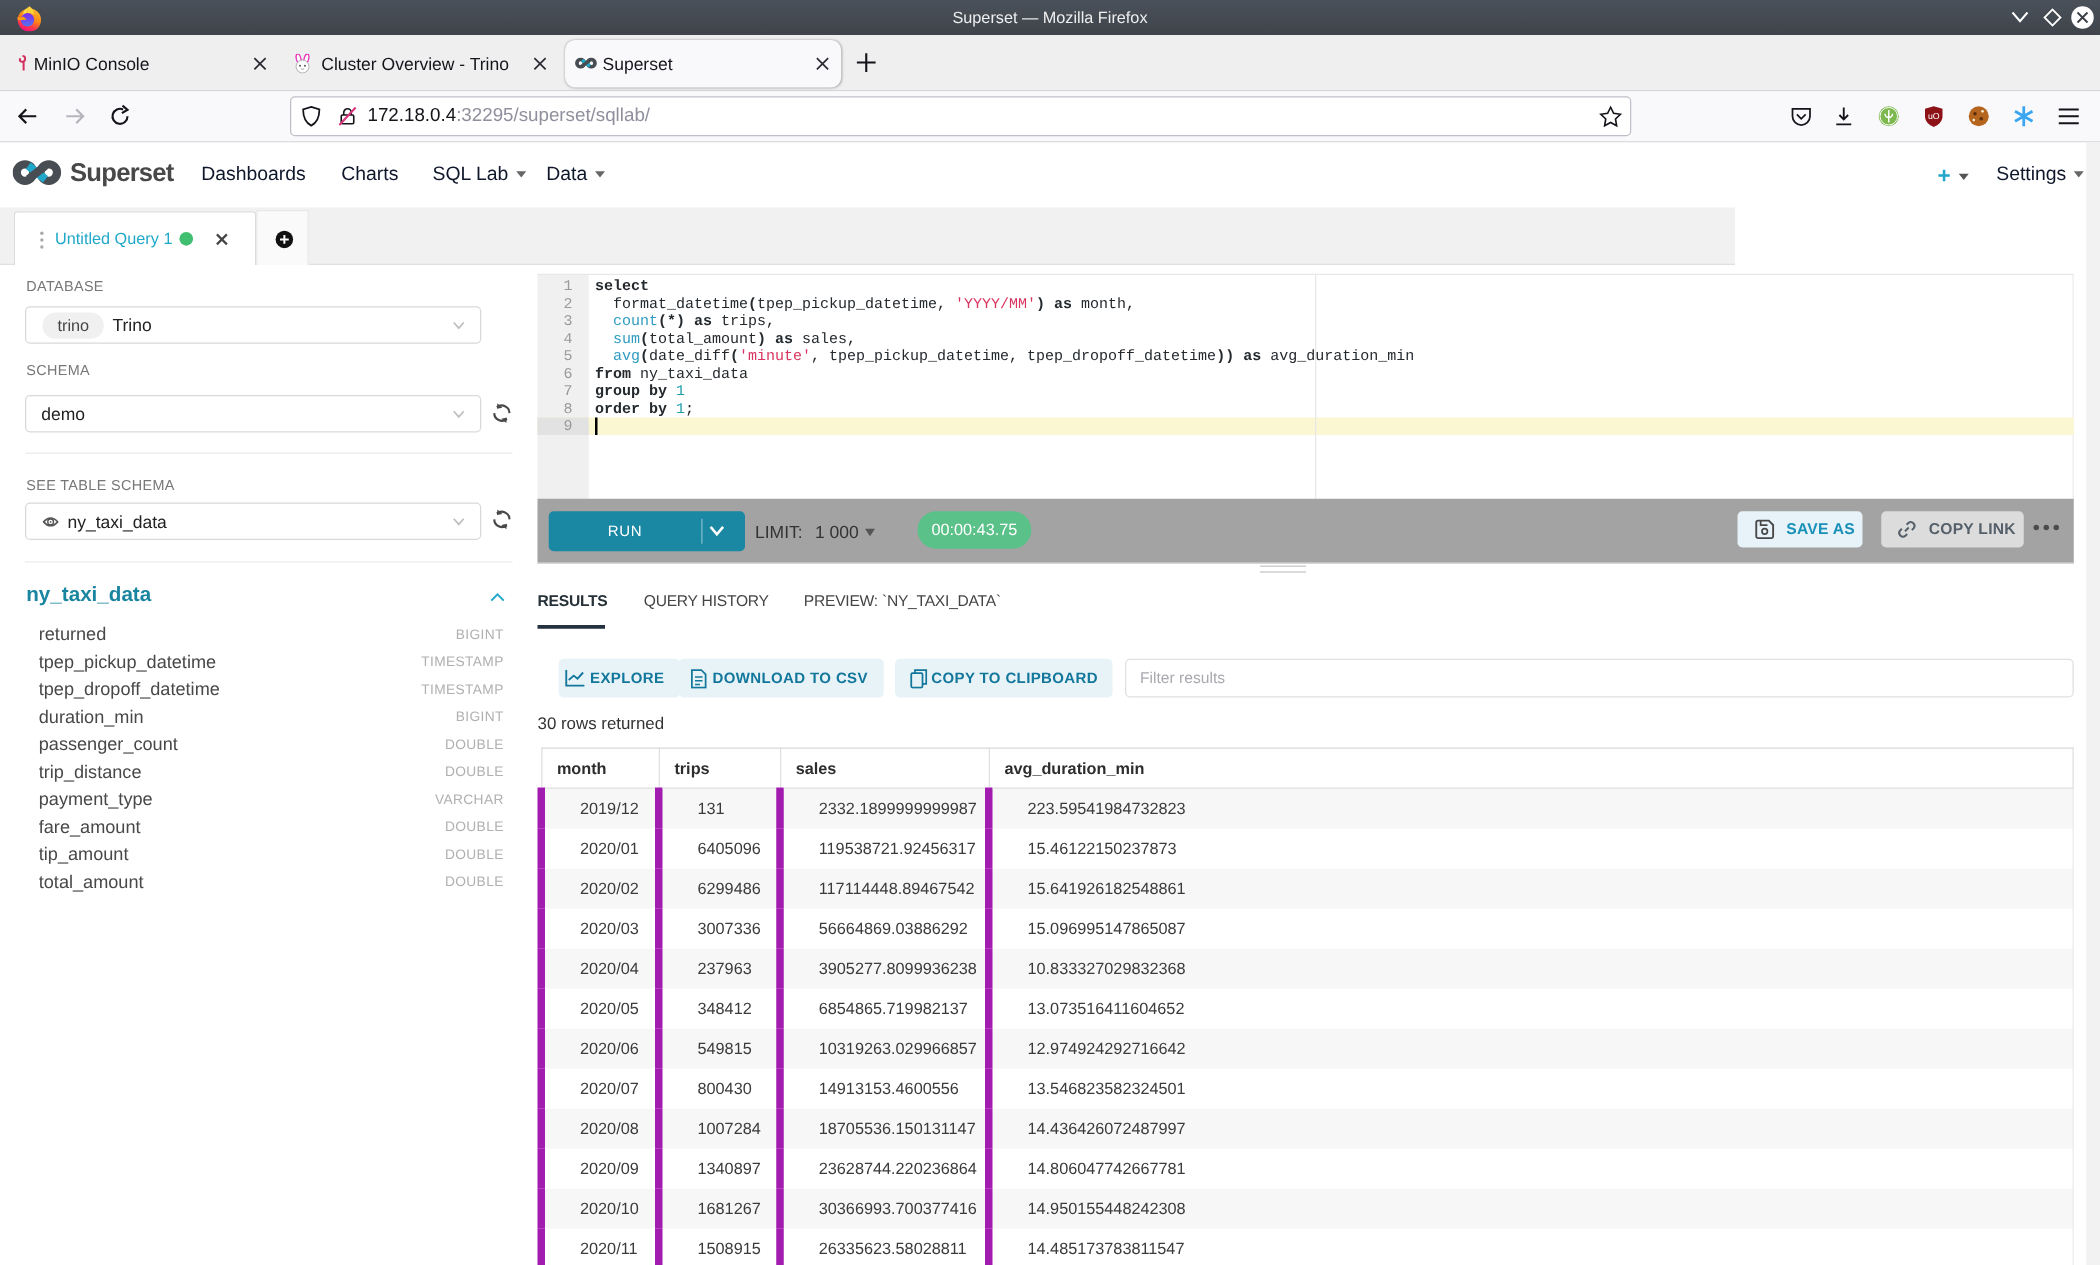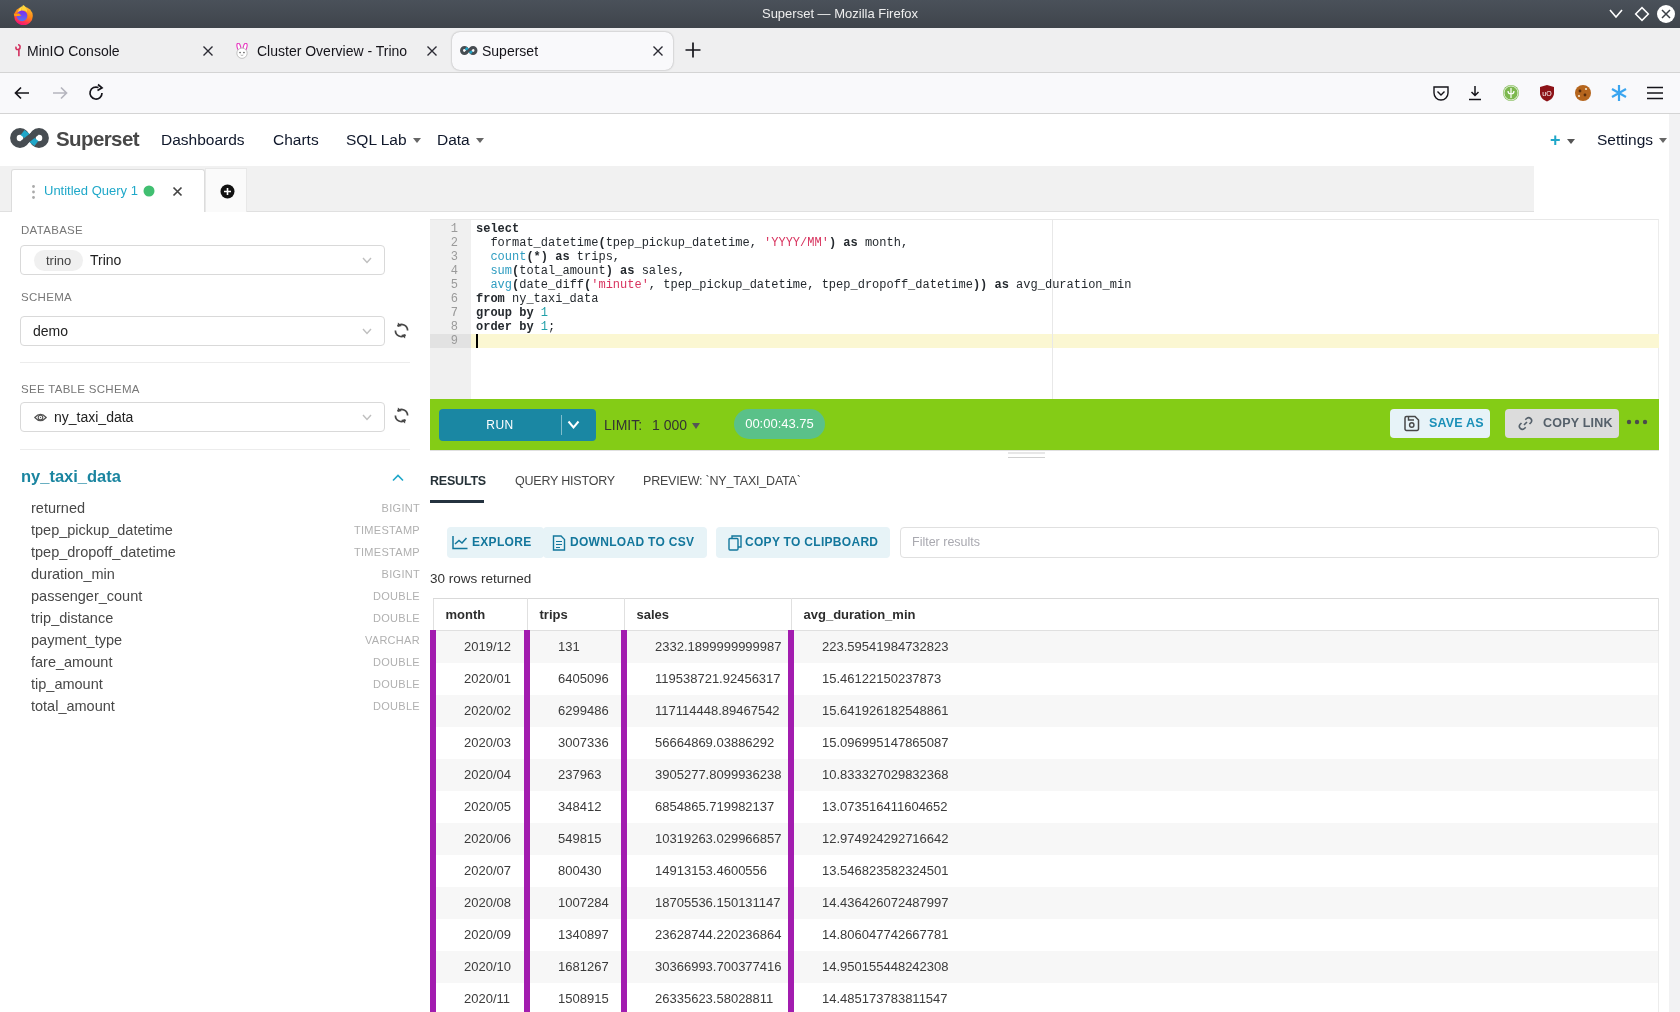--- a/index.html
+++ b/index.html
@@ -26,54 +26,54 @@
 #urltext { position:absolute; left:61px; top:0; line-height:30px; font-size:15px; color:#15141a; white-space:nowrap; }
 #urltext span { color:#8f8f9d; }
 
 
 #appheader { position:absolute; left:0; top:114px; width:1680px; height:52px; background:#fff; }
 .navitem { position:absolute; top:0; height:52px; line-height:52px; font-size:15.5px; color:#0f172a; white-space:nowrap; }
 #sslogotext { position:absolute; left:56px; top:0; height:52px; line-height:50px; font-size:20.5px; font-weight:bold; color:#484848; letter-spacing:-0.6px;}
 .caret { display:inline-block; width:0; height:0; border-left:4px solid transparent; border-right:4px solid transparent; border-top:5px solid #666; vertical-align:middle; margin-left:6px; }
 
 
-#qtabrow { position:absolute; left:0; top:166px; width:1534px; height:46px; background:#f1f1f1; border-bottom:1px solid #e0e0e0;}
+#qtabrow { position:absolute; left:0; top:166px; width:1388px; height:46px; background:#f1f1f1; border-bottom:1px solid #e0e0e0;}
 #qtab { position:absolute; left:11px; top:3px; width:194px; height:44px; background:#fff;
   border:1px solid #dcdcdc; border-bottom:none; border-radius:3px 3px 0 0; }
 #qtabplus { position:absolute; left:205px; top:2px; width:42px; height:44px; background:#fafafa;
   border:1px solid #e8e8e8; border-bottom:none; }
 
 
 #leftpanel { position:absolute; left:0; top:212px; width:430px; height:800px; background:#fff; }
 .lbl { position:absolute; font-size:11.5px; color:#777; letter-spacing:0.3px; }
 .sel { position:absolute; left:20px; width:365px; height:30px; background:#fff; border:1px solid #d9d9d9; border-radius:4px; }
 .selchev { position:absolute; right:12px; top:9px; width:10px; height:10px; }
 .refresh { position:absolute; left:393px; width:17px; height:17px; }
 .hr { position:absolute; left:20px; width:390px; border-top:1px solid #ececec; }
 .colname { position:absolute; left:31px; font-size:14.5px; color:#484848; }
-.coltype { position:absolute; right:10px; font-size:11px; color:#b0b0b0; letter-spacing:0.3px;}
+.coltype { position:absolute; right:27px; font-size:11px; color:#b0b0b0; letter-spacing:0.3px;}
 
 
 #editor { position:absolute; left:430px; top:219px; width:1229px; height:180px; background:#fff;
   border-top:1px solid #e8e8e8; border-right:1px solid #ececec; font-family:"Liberation Mono",monospace; font-size:12px; line-height:14px; }
 #gutterbg { position:absolute; left:0; top:0; width:41px; height:180px; background:#f0f0f0; }
 #gutter { position:absolute; left:0; top:0; width:41px; height:180px; color:#9a9a9a;
   text-align:right; padding-right:13px; padding-top:2px; }
 #ruler { position:absolute; left:622px; top:0; width:1px; height:179px; background:#e8e8e8; }
 #code { position:absolute; left:46px; top:2px; white-space:pre; color:#24292e; }
 #code b { font-weight:bold; }
 .fn { color:#2f9dc1; }
 .str { color:#d8345f; }
 .num { color:#209fa8; }
 #activeline { position:absolute; left:0px; top:114px; width:1229px; height:14px; background:#fbf7d2; }
 #activegut { position:absolute; left:0; top:114px; width:41px; height:14px; background:#e2e2e2; }
 #cursor { position:absolute; left:46px; top:114px; width:2px; height:14px; background:#000; }
 
 
-#runrow { position:absolute; left:430px; top:399px; width:1229px; height:52px; background:#84cc16; border-bottom:1px solid #e0e0e0;}
+#runrow { position:absolute; left:430px; top:399px; width:1229px; height:52px; background:#a3a3a3; border-bottom:1px solid #e0e0e0;}
 #runbtn { position:absolute; left:9px; top:10px; width:157px; height:32px; background:#1a87a3; border-radius:4px; color:#fff; }
 #savebtn { position:absolute; left:960px; top:10px; width:100px; height:29px; background:#e7f3f8; border-radius:4px; color:#1a90b8; }
 #copybtn { position:absolute; left:1075px; top:10px; width:114px; height:29px; background:#dcdcdc; border-radius:4px; color:#55606a; }
 #handle { position:absolute; left:1008px; top:452px; width:37px; height:7px; }
 
 
 #resulttabs { position:absolute; left:430px; top:461px; width:1229px; height:40px; background:#fff; }
 .rtab { position:absolute; top:0; height:42px; line-height:40px; font-size:12.5px; color:#454545; letter-spacing:-0.2px; white-space:nowrap;}
 #explorebtns { position:absolute; left:430px; top:527px; width:1229px; height:32px; }
 .bluebtn { position:absolute; top:0; height:31px; background:#e7f3f7; border-radius:4px; color:#13779c; font-size:12px; font-weight:bold; letter-spacing:0.3px; }
@@ -167,20 +167,34 @@
 <div id="navrow">
   <svg class="abs" style="left:12px;top:10px" width="20" height="20" viewBox="0 0 20 20">
       <path d="M17 10 H4 M9 4.5 L3.5 10 L9 15.5" stroke="#15141a" stroke-width="1.7" fill="none"></path>
     </svg>
   <svg class="abs" style="left:50px;top:10px" width="20" height="20" viewBox="0 0 20 20">
       <path d="M3 10 H16 M11 4.5 L16.5 10 L11 15.5" stroke="#b5b5be" stroke-width="1.7" fill="none"></path>
     </svg>
   <svg class="abs" style="left:86px;top:10px" width="20" height="20" viewBox="0 0 20 20">
       <path d="M16 10 A 6 6 0 1 1 12.5 4.6 M12 1.5 L16 4.8 L11.5 7.5" stroke="#15141a" stroke-width="1.7" fill="none"></path>
     </svg>
+  <div id="urlbox">
+    <svg class="abs" style="left:7px;top:6px" width="18" height="18" viewBox="0 0 18 18">
+        <path d="M9 1.5 L15.5 3.5 C15.5 9 14.5 13.5 9 16.5 C3.5 13.5 2.5 9 2.5 3.5 Z" stroke="#15141a" stroke-width="1.4" fill="none"></path>
+      </svg>
+    <svg class="abs" style="left:36px;top:6px" width="18" height="18" viewBox="0 0 18 18">
+        <rect x="4" y="8" width="10" height="7" rx="1" stroke="#15141a" stroke-width="1.3" fill="none"></rect>
+        <path d="M6 8 V6 a3 3 0 0 1 6 0 V8" stroke="#15141a" stroke-width="1.3" fill="none"></path>
+        <path d="M2.5 16 L15.5 2" stroke="#d7337d" stroke-width="1.6"></path>
+      </svg>
+    <div id="urltext">172.18.0.4<span>:32295/superset/sqllab/</span></div>
+    <svg class="abs" style="left:1046px;top:6px" width="19" height="19" viewBox="0 0 19 19">
+        <path d="M9.5 1.8 L11.9 6.7 L17.3 7.4 L13.4 11.2 L14.3 16.6 L9.5 14 L4.7 16.6 L5.6 11.2 L1.7 7.4 L7.1 6.7 Z" stroke="#15141a" stroke-width="1.3" fill="none"></path>
+      </svg>
+  </div>
 
   <svg class="abs" style="left:1432px;top:11px" width="18" height="18" viewBox="0 0 18 18">
       <path d="M2 3 h14 v6 a7 7 0 0 1 -14 0 Z" stroke="#15141a" stroke-width="1.4" fill="none"></path>
       <path d="M5.5 7.5 L9 11 L12.5 7.5" stroke="#15141a" stroke-width="1.4" fill="none"></path>
     </svg>
   <svg class="abs" style="left:1466px;top:11px" width="18" height="18" viewBox="0 0 18 18">
       <path d="M9 2 V11 M5.5 8 L9 11.5 L12.5 8" stroke="#15141a" stroke-width="1.5" fill="none"></path>
       <path d="M3 15.5 H15" stroke="#15141a" stroke-width="1.5"></path>
     </svg>
   <svg class="abs" style="left:1502px;top:11px" width="18" height="18" viewBox="0 0 18 18">

